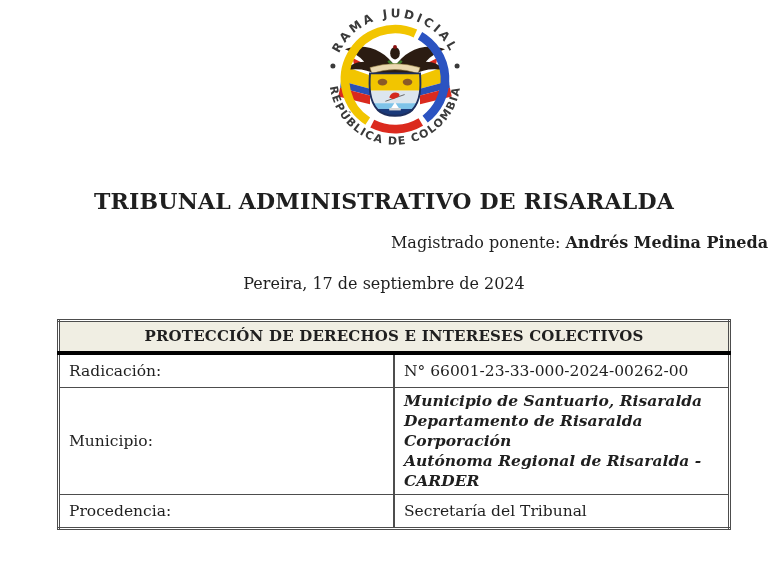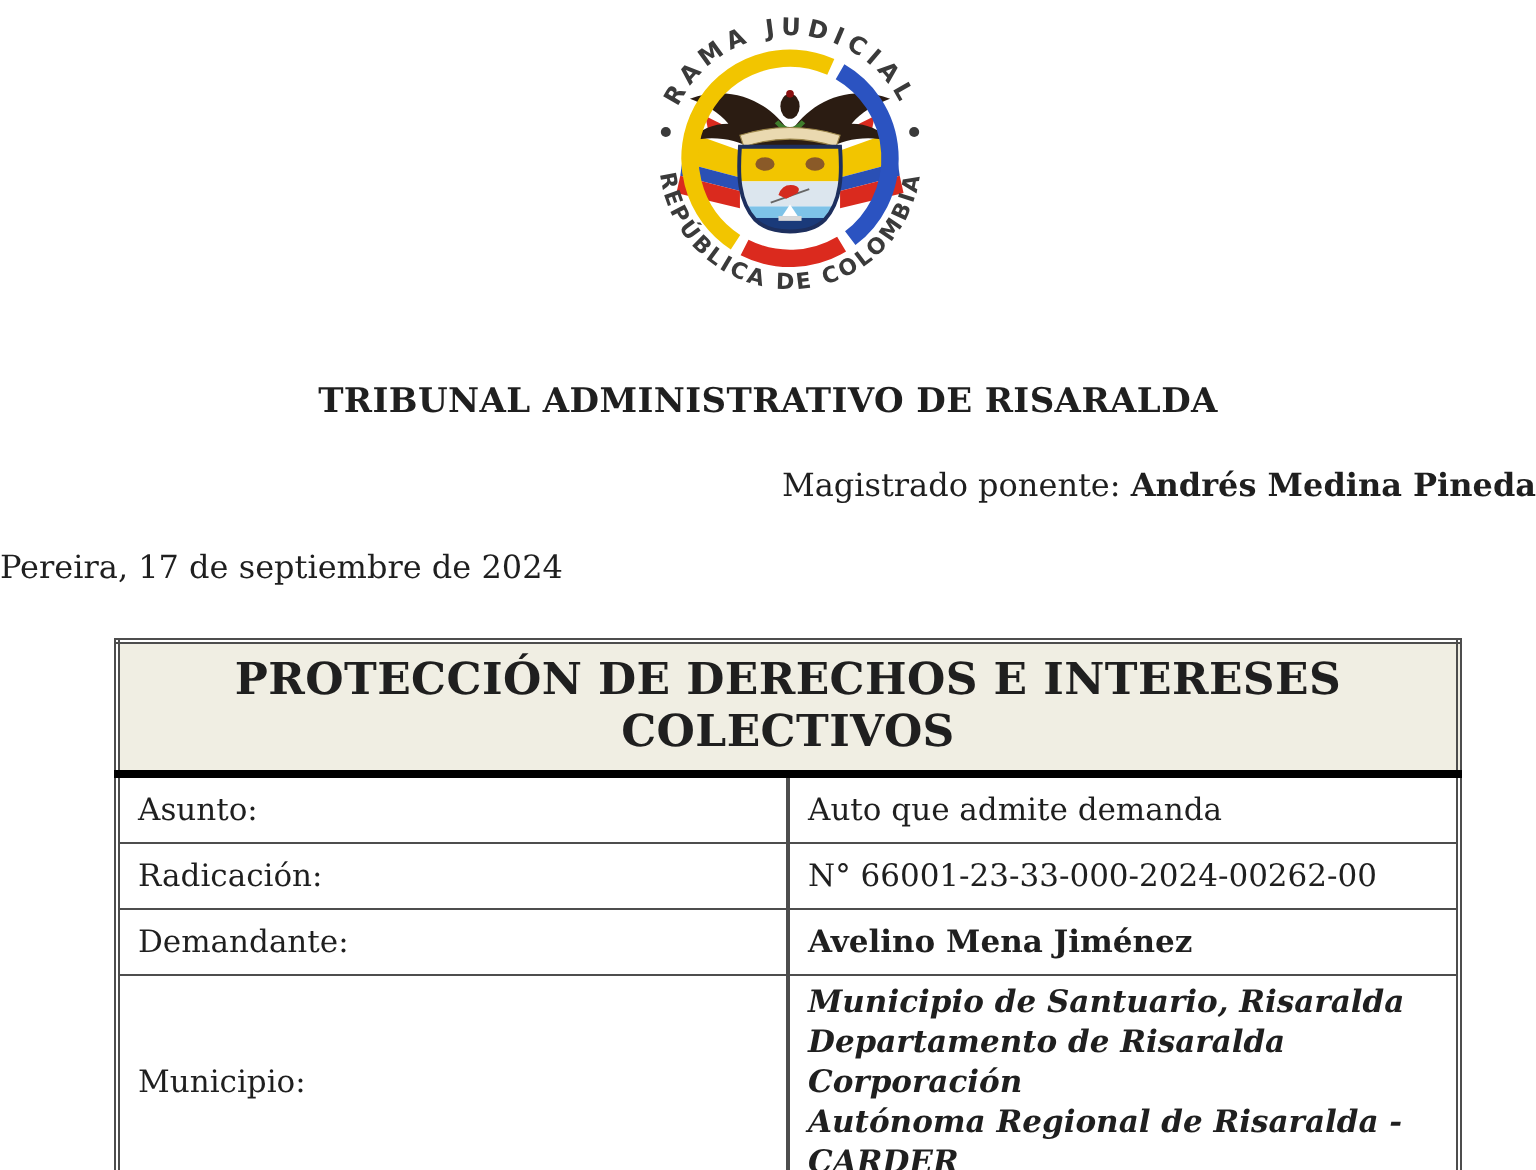--- a/index.html
+++ b/index.html
@@ -16,48 +16,48 @@
     width: 160px; height: 154px;
     margin: 6px auto 0;
     transform: translateX(11px);
   }
   .seal svg { overflow: visible; display: block; }
 
   
   .title-block { margin-top: 31px; text-align: center; }
   .doc-title {
     font-weight: bold;
-    font-size: 17px;
+    font-size: 22px;
     line-height: 21px;
     letter-spacing: 0.2px;
   }
   .magistrate-line {
     margin: 21px 0 0;
     text-align: right;
     font-size: 16px;
   }
   .magistrate-line .name { font-weight: bold; }
   .date-line {
     margin: 22px 0 0;
-    text-align: left;
+    text-align: center;
     font-size: 16px;
   }
 
   
   .doc-table {
     margin: 26px 0 0 57px;
     width: 674px;
     border-collapse: collapse;
     border: 3px double #4d4d4d;
     table-layout: fixed;
   }
   .doc-table th {
     background: #f0eee3;
     border-bottom: 4px solid #000;
-    font-size: 22px;
+    font-size: 15px;
     font-weight: bold;
     letter-spacing: 0.2px;
     padding: 5px 6px 6px;
     text-align: center;
   }
   .doc-table td {
     border: 1px solid #4d4d4d;
     font-size: 15.5px;
     line-height: 20px;
     padding: 6px 9px;
@@ -152,30 +152,22 @@
   <p class="date-line">Pereira, 17 de septiembre de 2024</p>
 
   <table class="doc-table">
     <thead>
       <tr>
         <th colspan="2">PROTECCIÓN DE DERECHOS E INTERESES COLECTIVOS</th>
       </tr>
     </thead>
     <tbody>
       <tr>
-        <td class="label-cell">Asunto:</td>
-        <td class="value-cell">Auto que admite demanda</td>
-      </tr>
-      <tr>
         <td class="label-cell">Radicación:</td>
         <td class="value-cell">N° 66001-23-33-000-2024-00262-00</td>
-      </tr>
-      <tr>
-        <td class="label-cell">Demandante:</td>
-        <td class="value-cell bold">Avelino Mena Jiménez</td>
       </tr>
       <tr class="row-tall">
         <td class="label-cell">Municipio:</td>
         <td class="value-cell bold">
           <div class="value-line">Municipio de Santuario, Risaralda</div>
           <div class="value-line">Departamento de Risaralda Corporación</div>
           <div class="value-line">Autónoma Regional de Risaralda - CARDER</div>
         </td>
       </tr>
       <tr>

